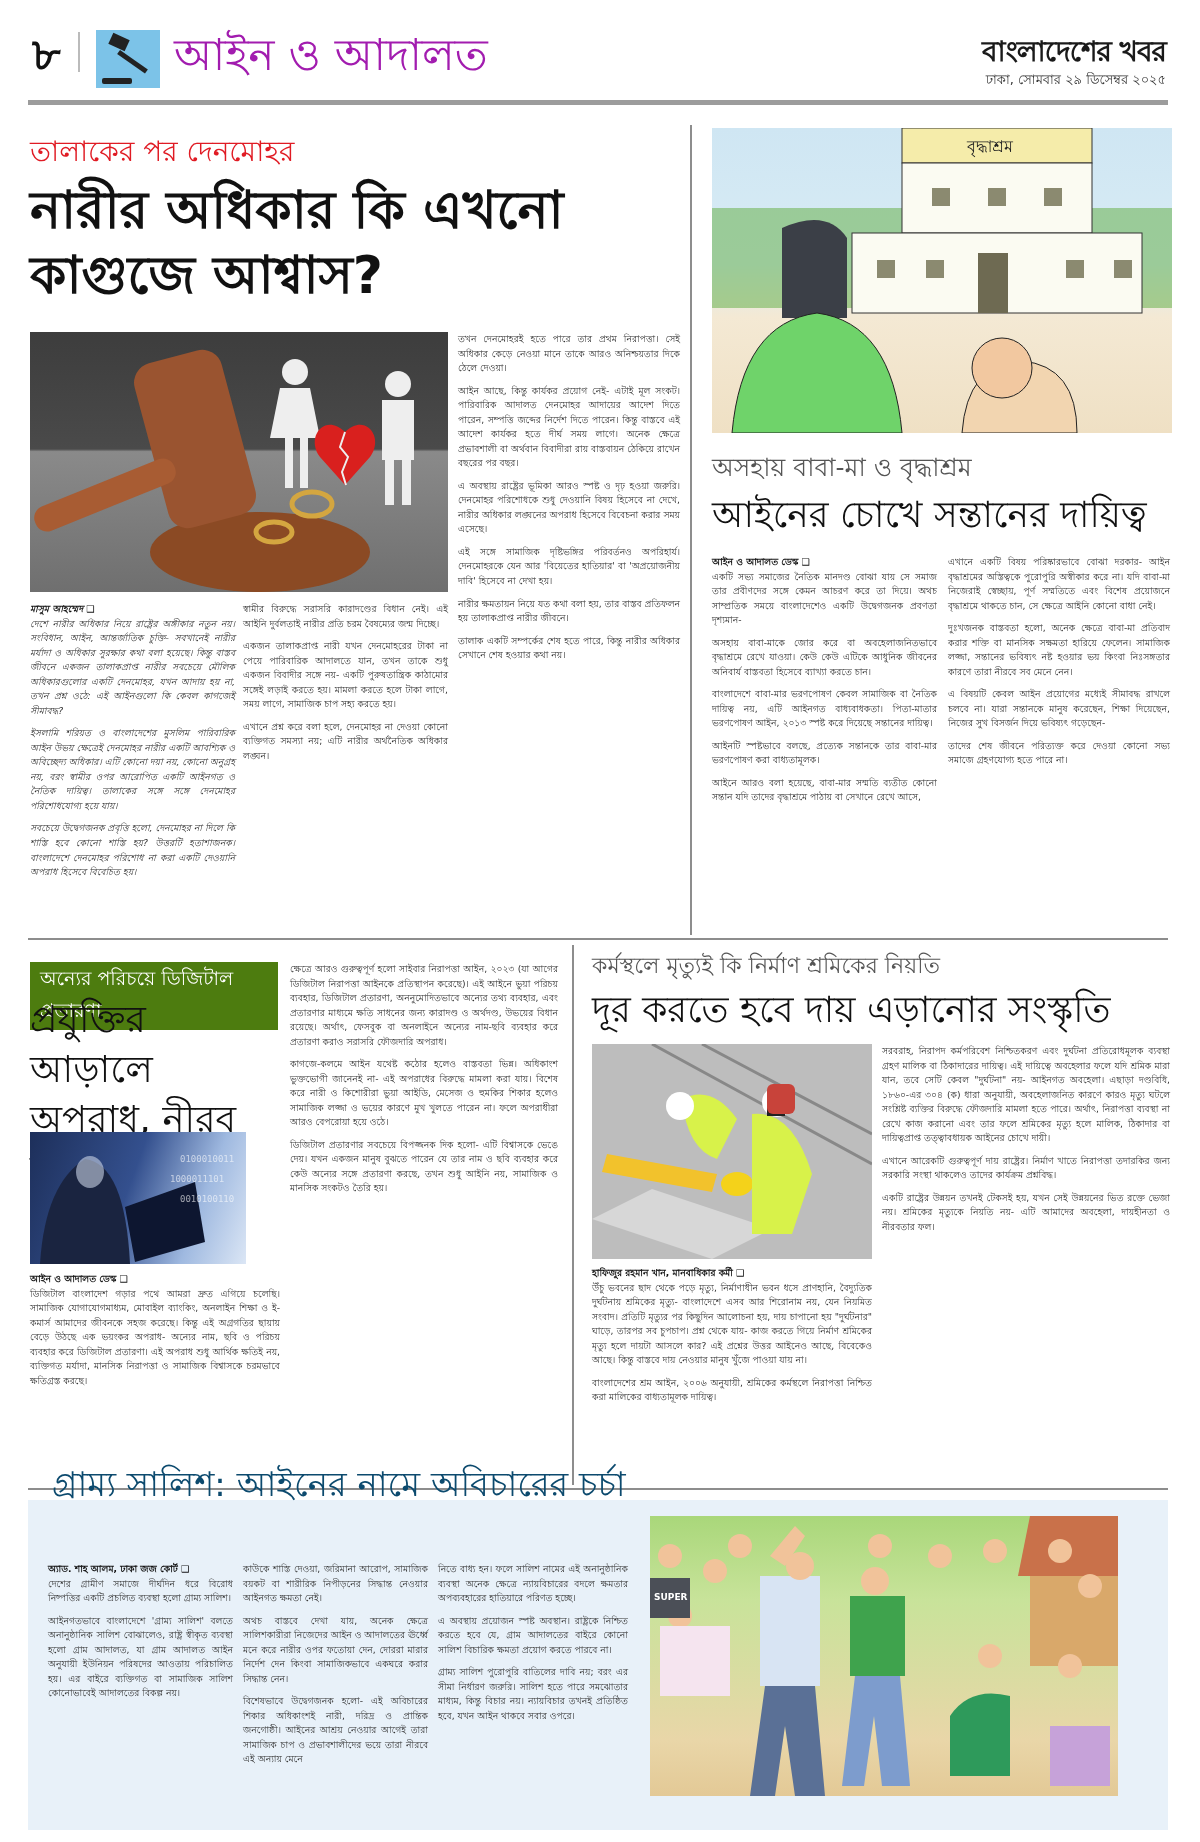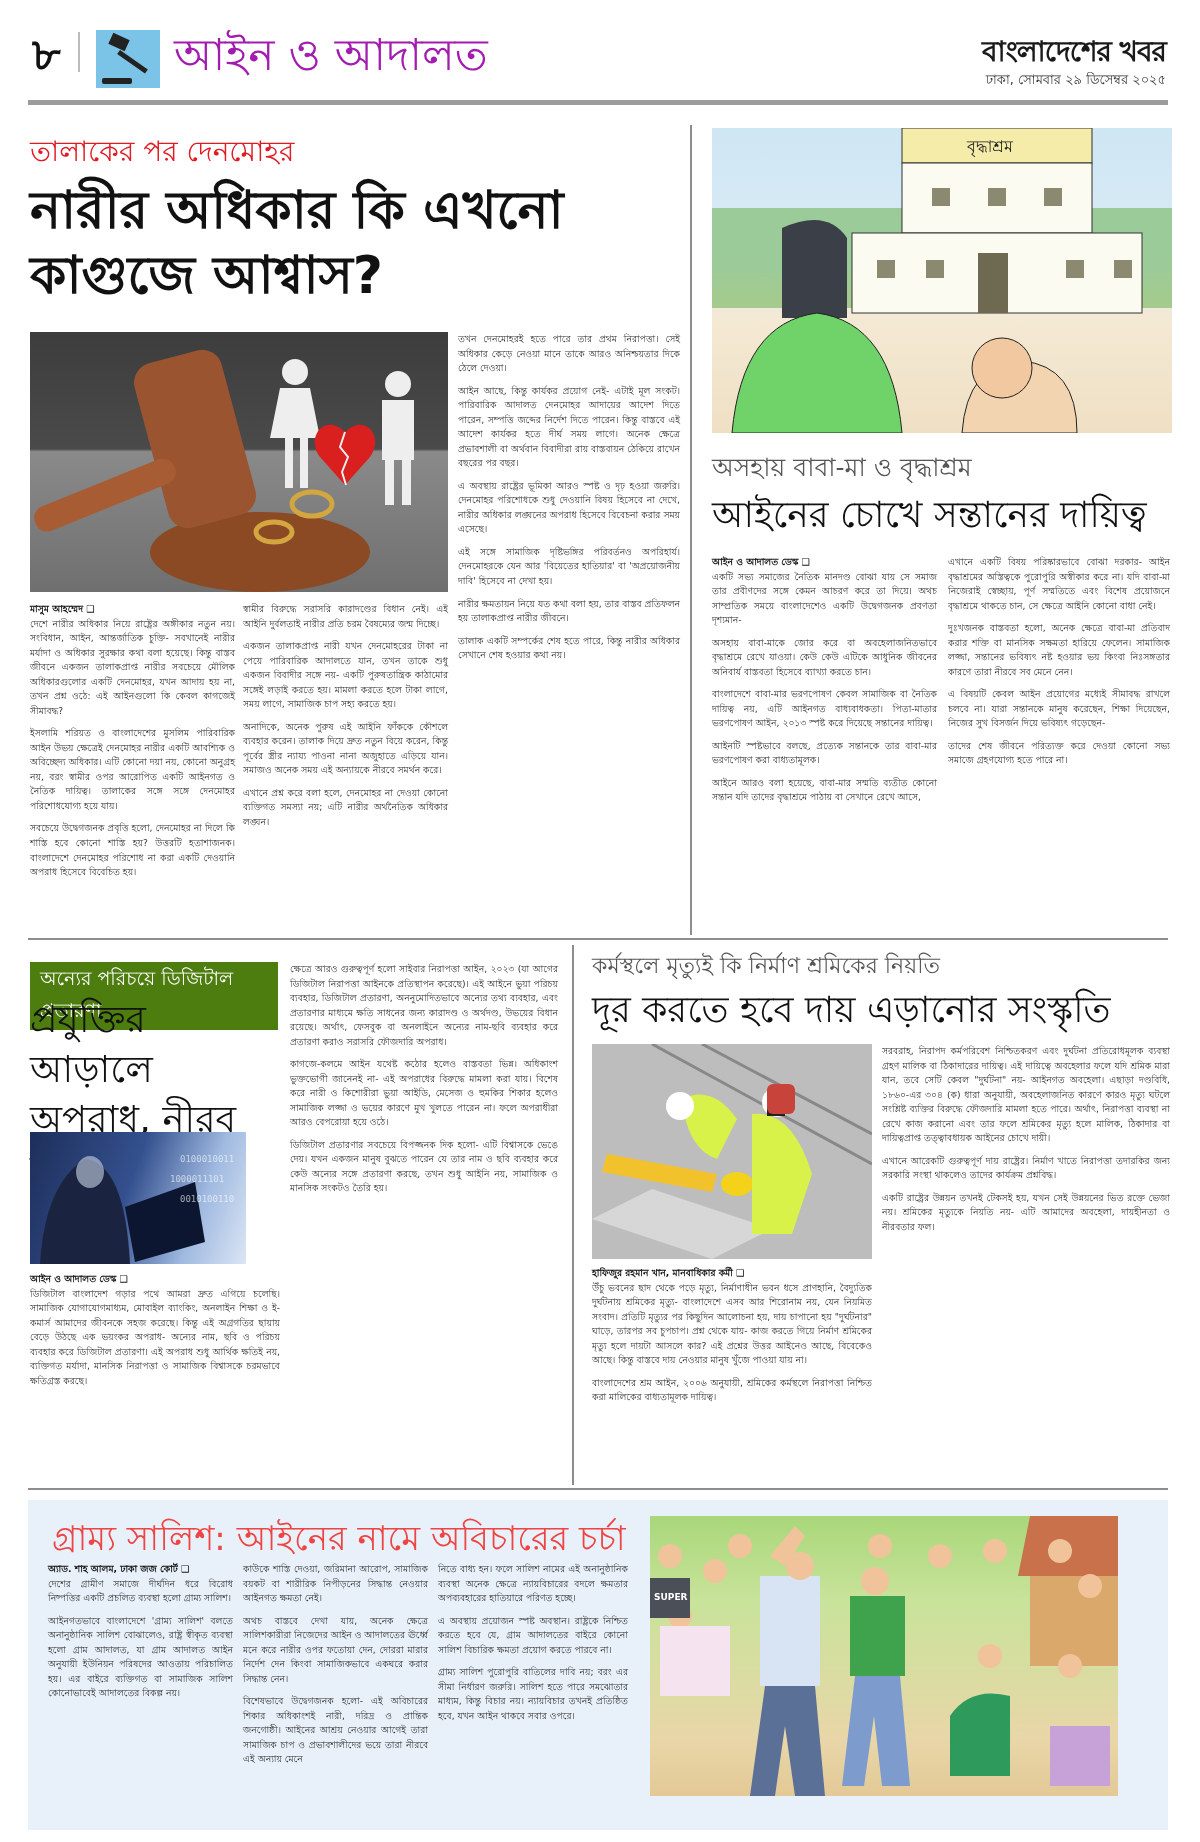--- a/index.html
+++ b/index.html
@@ -25,21 +25,21 @@
   .body-col p { margin-bottom: 8px; }
   .byline { font-weight: bold; color: #111; }
 
   .kicker-grey { font-size: 25px; color: #555; }
   .headline-med { font-size: 36px; color: #111; font-family: "DejaVu Sans", sans-serif; }
 
   .blue-band { background: #4d7c0f; color: #fff; font-size: 19px; padding: 2px 10px; font-family: "DejaVu Sans", sans-serif; }
   .headline-side { font-size: 37px; line-height: 1.35; color: #111; font-family: "DejaVu Sans", sans-serif; }
 
   .bottom-box { left: 28px; top: 1500px; width: 1140px; height: 330px; background: #e8f1f9; }
-  .bottom-head { left: 52px; top: 1512px; font-size: 34px; color: #ef4444; font-family: "DejaVu Sans", sans-serif; }
+  .bottom-head { left: 52px; top: 1458px; font-size: 34px; color: #0c4a6e; font-family: "DejaVu Sans", sans-serif; }
 </style>
 </head>
 <body>
 
 <div class="abs page-num">৮</div>
 <div class="abs vbar"></div>
 <div class="abs gavel-box">
   <svg width="64" height="58" viewBox="0 0 64 58">
     <rect x="14" y="6" width="18" height="12" transform="rotate(25 23 12)" fill="#222"></rect>
     <rect x="24" y="20" width="34" height="5" transform="rotate(35 24 20)" fill="#222"></rect>
@@ -62,29 +62,28 @@
       <ellipse cx="282" cy="172" rx="20" ry="12" fill="none" stroke="#d4a640" stroke-width="5"></ellipse>
       <ellipse cx="244" cy="200" rx="18" ry="10" fill="none" stroke="#d4a640" stroke-width="5"></ellipse>
       <circle cx="265" cy="40" r="13" fill="#eee"></circle>
       <path d="M250 56 h30 l10 50 h-50z M255 106 h8 v50 h-8z M270 106 h8 v50 h-8z" fill="#eee"></path>
       <circle cx="368" cy="52" r="13" fill="#eee"></circle>
       <path d="M352 68 h32 v60 h-32z M355 128 h9 v45 h-9z M372 128 h9 v45 h-9z" fill="#eee"></path>
       <path d="M315 100 c-20 -20 -40 5 -25 25 l25 28 l25 -28 c15 -20 -5 -45 -25 -25z" fill="#d9201e"></path>
       <path d="M315 100 l-5 15 l8 10 l-6 15 l4 13" stroke="#eee" stroke-width="2" fill="none"></path>
     </svg>
   </div>
-  <div class="abs body-col" style="left:30px;top:602px;width:205px;">
+  <div class="abs body-col" style="left:30px;top:602px;width:205px;font-style:italic;">
     <p><span class="byline">মাসুম আহম্মেদ ❑</span><br><span>দেশে নারীর অধিকার নিয়ে রাষ্ট্রের অঙ্গীকার নতুন নয়। সংবিধান, আইন, আন্তর্জাতিক চুক্তি- সবখানেই নারীর মর্যাদা ও অধিকার সুরক্ষার কথা বলা হয়েছে। কিন্তু বাস্তব জীবনে একজন তালাকপ্রাপ্ত নারীর সবচেয়ে মৌলিক অধিকারগুলোর একটি দেনমোহর, যখন আদায় হয় না, তখন প্রশ্ন ওঠে: এই আইনগুলো কি কেবল কাগজেই সীমাবদ্ধ?</span></p>
     <p>ইসলামি শরিয়ত ও বাংলাদেশের মুসলিম পারিবারিক আইন উভয় ক্ষেত্রেই দেনমোহর নারীর একটি আবশ্যিক ও অবিচ্ছেদ্য অধিকার। এটি কোনো দয়া নয়, কোনো অনুগ্রহ নয়, বরং স্বামীর ওপর আরোপিত একটি আইনগত ও নৈতিক দায়িত্ব। তালাকের সঙ্গে সঙ্গে দেনমোহর পরিশোধযোগ্য হয়ে যায়।</p>
     <p>সবচেয়ে উদ্বেগজনক প্রবৃত্তি হলো, দেনমোহর না দিলে কি শাস্তি হবে কোনো শাস্তি হয়? উত্তরটি হতাশাজনক। বাংলাদেশে দেনমোহর পরিশোধ না করা একটি দেওয়ানি অপরাধ হিসেবে বিবেচিত হয়।</p>
   </div>
   <div class="abs body-col" style="left:243px;top:602px;width:205px;">
     <p>স্বামীর বিরুদ্ধে সরাসরি কারাদণ্ডের বিধান নেই। এই আইনি দুর্বলতাই নারীর প্রতি চরম বৈষম্যের জন্ম দিচ্ছে।</p>
     <p>একজন তালাকপ্রাপ্ত নারী যখন দেনমোহরের টাকা না পেয়ে পারিবারিক আদালতে যান, তখন তাকে শুধু একজন বিবাদীর সঙ্গে নয়- একটি পুরুষতান্ত্রিক কাঠামোর সঙ্গেই লড়াই করতে হয়। মামলা করতে হলে টাকা লাগে, সময় লাগে, সামাজিক চাপ সহ্য করতে হয়।</p>
-    <p>অনাদিকে, অনেক পুরুষ এই আইনি ফাঁককে কৌশলে ব্যবহার করেন। তালাক দিয়ে দ্রুত নতুন বিয়ে করেন, কিন্তু পূর্বের স্ত্রীর ন্যায্য পাওনা নানা অজুহাতে এড়িয়ে যান। সমাজও অনেক সময় এই অন্যায়কে নীরবে সমর্থন করে।</p>
     <p>এখানে প্রশ্ন করে বলা হলে, দেনমোহর না দেওয়া কোনো ব্যক্তিগত সমস্যা নয়; এটি নারীর অর্থনৈতিক অধিকার লঙ্ঘন।</p>
   </div>
   <div class="abs body-col" style="left:458px;top:332px;width:222px;">
     <p>তখন দেনমোহরই হতে পারে তার প্রথম নিরাপত্তা। সেই অধিকার কেড়ে নেওয়া মানে তাকে আরও অনিশ্চয়তার দিকে ঠেলে দেওয়া।</p>
     <p>আইন আছে, কিন্তু কার্যকর প্রয়োগ নেই- এটাই মূল সংকট। পারিবারিক আদালত দেনমোহর আদায়ের আদেশ দিতে পারেন, সম্পত্তি জব্দের নির্দেশ দিতে পারেন। কিন্তু বাস্তবে এই আদেশ কার্যকর হতে দীর্ঘ সময় লাগে। অনেক ক্ষেত্রে প্রভাবশালী বা অর্থবান বিবাদীরা রায় বাস্তবায়ন ঠেকিয়ে রাখেন বছরের পর বছর।</p>
     <p>এ অবস্থায় রাষ্ট্রের ভূমিকা আরও স্পষ্ট ও দৃঢ় হওয়া জরুরি। দেনমোহর পরিশোধকে শুধু দেওয়ানি বিষয় হিসেবে না দেখে, নারীর অধিকার লঙ্ঘনের অপরাধ হিসেবে বিবেচনা করার সময় এসেছে।</p>
     <p>এই সঙ্গে সামাজিক দৃষ্টিভঙ্গির পরিবর্তনও অপরিহার্য। দেনমোহরকে যেন আর 'বিয়েতের হাতিয়ার' বা 'অপ্রয়োজনীয় দাবি' হিসেবে না দেখা হয়।</p>
     <p>নারীর ক্ষমতায়ন নিয়ে যত কথা বলা হয়, তার বাস্তব প্রতিফলন হয় তালাকপ্রাপ্ত নারীর জীবনে।</p>
     <p>তালাক একটি সম্পর্কের শেষ হতে পারে, কিন্তু নারীর অধিকার সেখানে শেষ হওয়ার কথা নয়।</p>
   </div>

